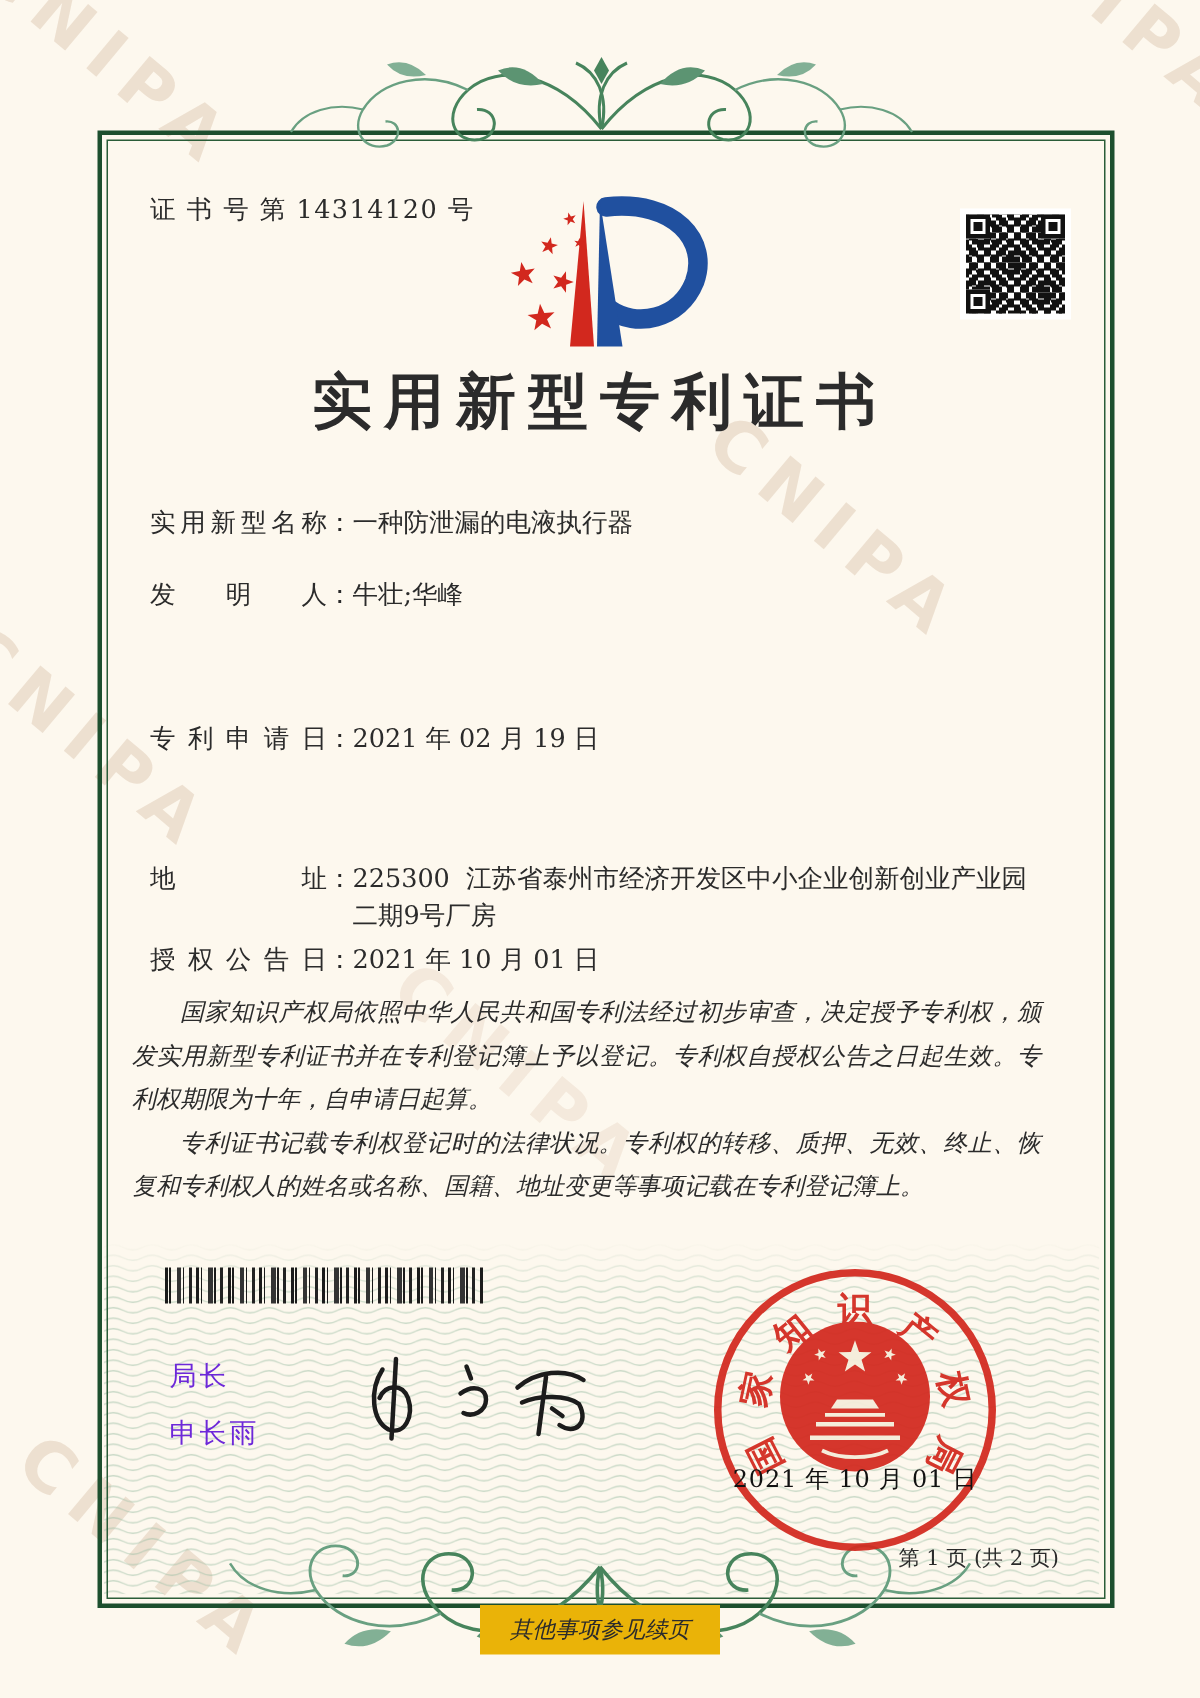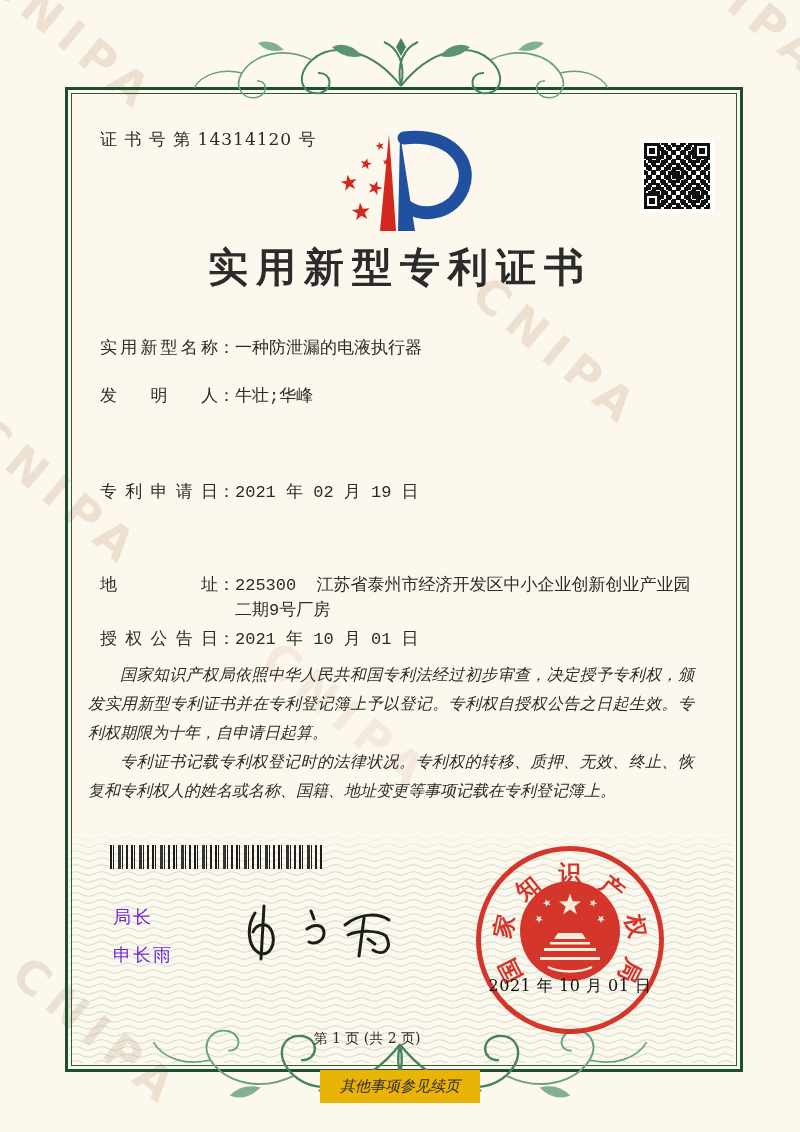--- a/index.html
+++ b/index.html
@@ -43,21 +43,21 @@
         conic-gradient(transparent 25%,#111 0 50%,transparent 0 75%,#111 0) 2px 2px/10px 10px;
       background-color:#fff;}
   .finder{position:absolute;width:16px;height:16px;border:3px solid #111;background:#fff;box-sizing:border-box;}
   .finder::after{content:"";position:absolute;left:2px;top:2px;width:6px;height:6px;background:#111;}
   .finder.tl{left:0;top:0;} .finder.tr{right:0;top:0;} .finder.bl{left:0;bottom:0;}
 
   .title{position:absolute;left:0;width:800px;top:240px;text-align:center;font-size:40px;
          font-weight:bold;letter-spacing:8px;z-index:5;}
 
   
-  .row{position:absolute;left:100px;width:610px;font-size:17px;z-index:5;line-height:1.45;font-family:Liberation Mono, monospace;}
+  .row{position:absolute;left:100px;width:610px;font-size:17px;z-index:5;line-height:1.45;}
   .flabel{display:inline-block;width:118px;text-align:justify;text-align-last:justify;vertical-align:top;}
   .flabel.sm{width:102px;}
   .colon{vertical-align:top;}
   .fvalue{vertical-align:top;}
   .fvalue.addr{display:inline-block;width:460px;white-space:pre-wrap;}
   .row.r-name{top:337px;} .row.r-inv{top:385px;} .row.r-pno{top:433px;}
   .row.r-fil{top:481px;} .row.r-pat{top:529px;} .row.r-addr{top:574px;}
   .row.r-grant{top:628px;}
   .grant2{position:absolute;left:355px;top:0;white-space:nowrap;}
 
@@ -87,21 +87,21 @@
              transform:translate(-50%,-50%) rotate(var(--a)) translateY(-67px);}
   .seal-char:nth-child(1){--a:-117deg;} .seal-char:nth-child(2){--a:-78deg;}
   .seal-char:nth-child(3){--a:-39deg;} .seal-char:nth-child(4){--a:0deg;}
   .seal-char:nth-child(5){--a:39deg;}  .seal-char:nth-child(6){--a:78deg;}
   .seal-char:nth-child(7){--a:117deg;}
   .emblem{position:absolute;left:37px;top:30px;}
   .seal-date{position:absolute;left:488px;top:976px;width:164px;text-align:center;font-size:16px;
              color:#111;z-index:6;letter-spacing:.5px;}
 
   
-  .page-info{position:absolute;left:16px;width:702px;top:1030px;text-align:center;font-size:14px;z-index:5;}
+  .page-info{position:absolute;left:4px;width:702px;top:1030px;text-align:right;font-size:14px;z-index:5;}
   .note-box{position:absolute;left:50%;transform:translateX(-50%);top:1070px;background:#eab308;
             padding:7px 20px;font-size:15px;font-style:italic;z-index:6;white-space:nowrap;}
 </style>
 </head>
 <body>
 
 <div id="page">
 
   <span class="wm w1">CNIPA</span>
   <span class="wm w2">CNIPA</span>

